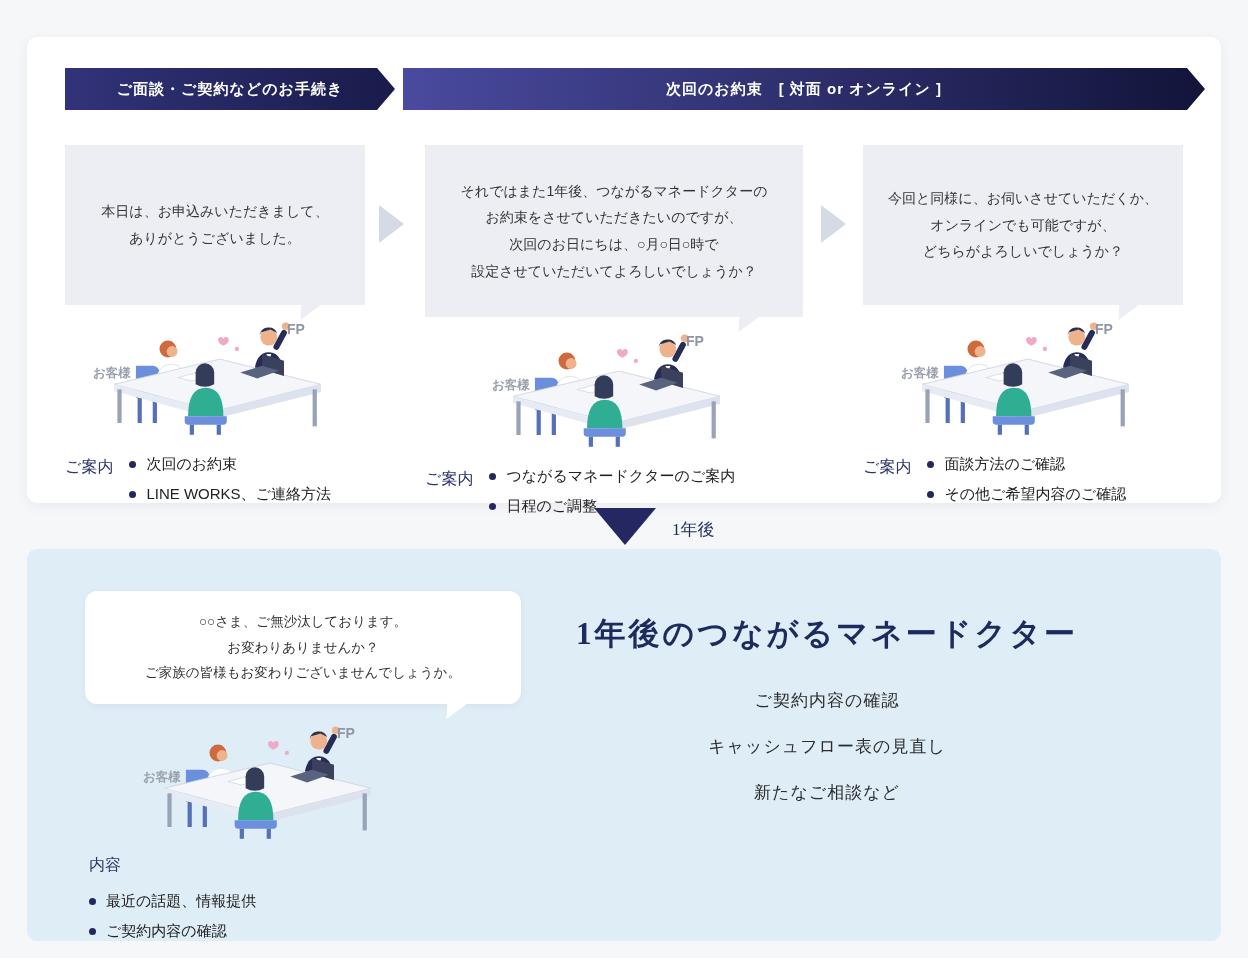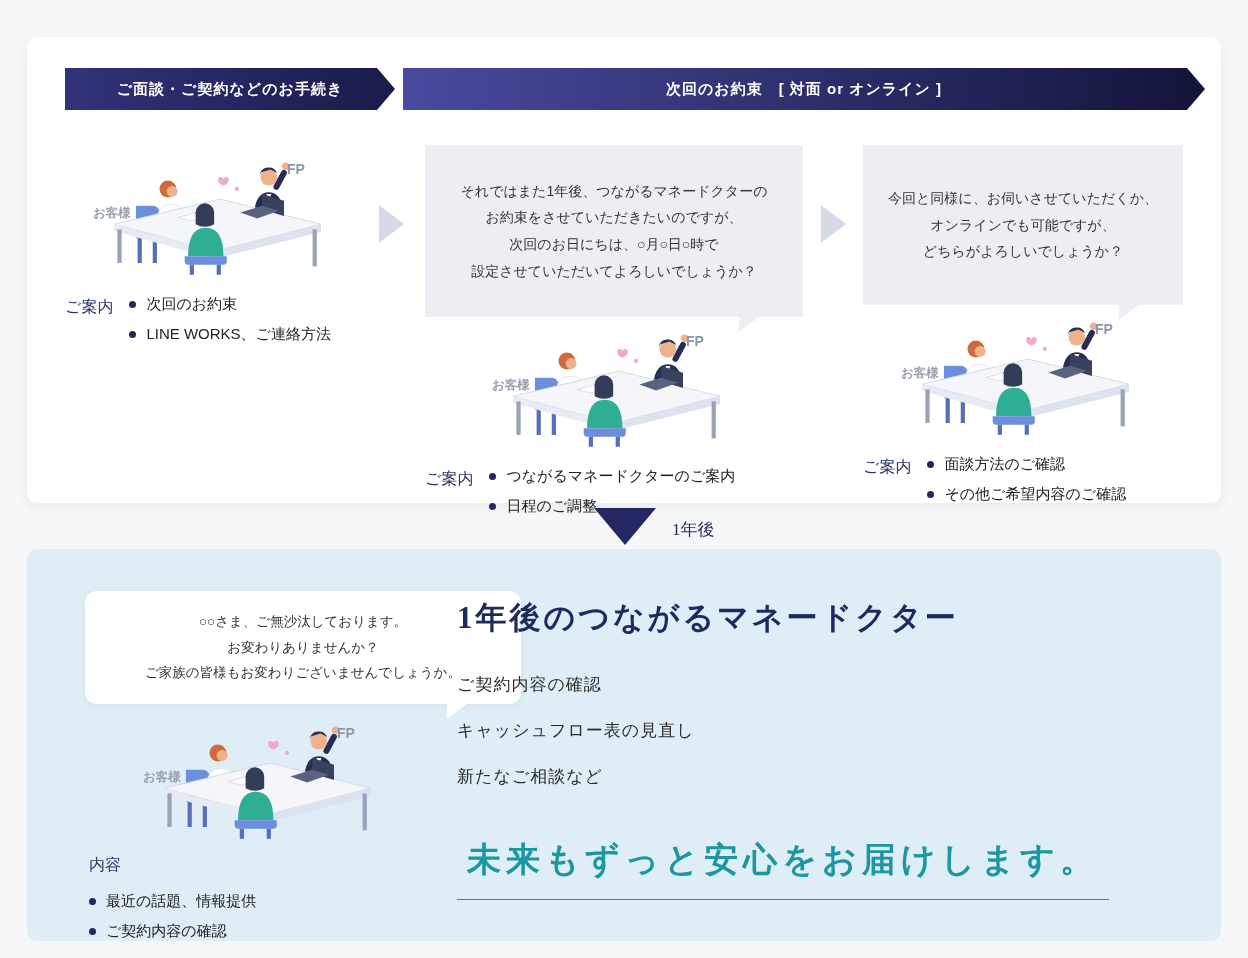--- a/index.html
+++ b/index.html
@@ -113,21 +113,21 @@
   .b-bubble::after {
     content:""; position:absolute; bottom:-15px; right:56px;
     border-left:8px solid transparent;
     border-right:14px solid transparent;
     border-top:17px solid #ffffff;
     transform:skewX(-28deg);
   }
   .b-illus { position:absolute; left:58px; top:172px; width:360px; height:118px; }
   .b-guide { position:absolute; left:62px; top:288px;flex-direction:column; }
 
-  .b-right { position:absolute; left:430px; top:48px; width:740px; }
+  .b-right { position:absolute; left:430px; top:64px; width:740px; text-align:center; }
   .b-title {
     font-family:"Liberation Serif", serif;
     font-size:31px; font-weight:600; color:#1d2a5e; letter-spacing:3px;
     margin-bottom:34px;
   }
   .b-agenda p {
     font-family:"Liberation Serif", serif;
     font-size:17px; color:#2b2b2b; letter-spacing:1px;
     margin-bottom:23px;
   }
@@ -185,20 +185,22 @@
     </g>
   </defs>
 </svg>
 
 <div class="top-card">
 
   <div class="banner banner-left">ご面談・ご契約などのお手続き</div>
   <div class="banner banner-right">次回のお約束　[ 対面 or オンライン ]</div>
 
   <div class="col col-1">
+    <div class="bubble">本日は、お申込みいただきまして、
+ありがとうございました。</div>
     <div class="illus-wrap">
       <span class="fp-label">FP</span>
       <span class="customer-label">お客様</span>
       <svg class="scene" viewBox="0 0 280 145">
           <use href="#meeting-scene"></use>
         </svg>
     </div>
     <div class="guide">
       <span class="guide-label">ご案内</span>
       <ul>
@@ -280,16 +282,15 @@
     </ul>
   </div>
 
   <div class="b-right">
     <div class="b-title">1年後のつながるマネードクター</div>
     <div class="b-agenda">
       <p>ご契約内容の確認</p>
       <p>キャッシュフロー表の見直し</p>
       <p>新たなご相談など</p>
     </div>
-    <div class="b-message">未来もずっと安心をお届けします。</div>
   </div>
 
 </div>
 
 </body></html>

